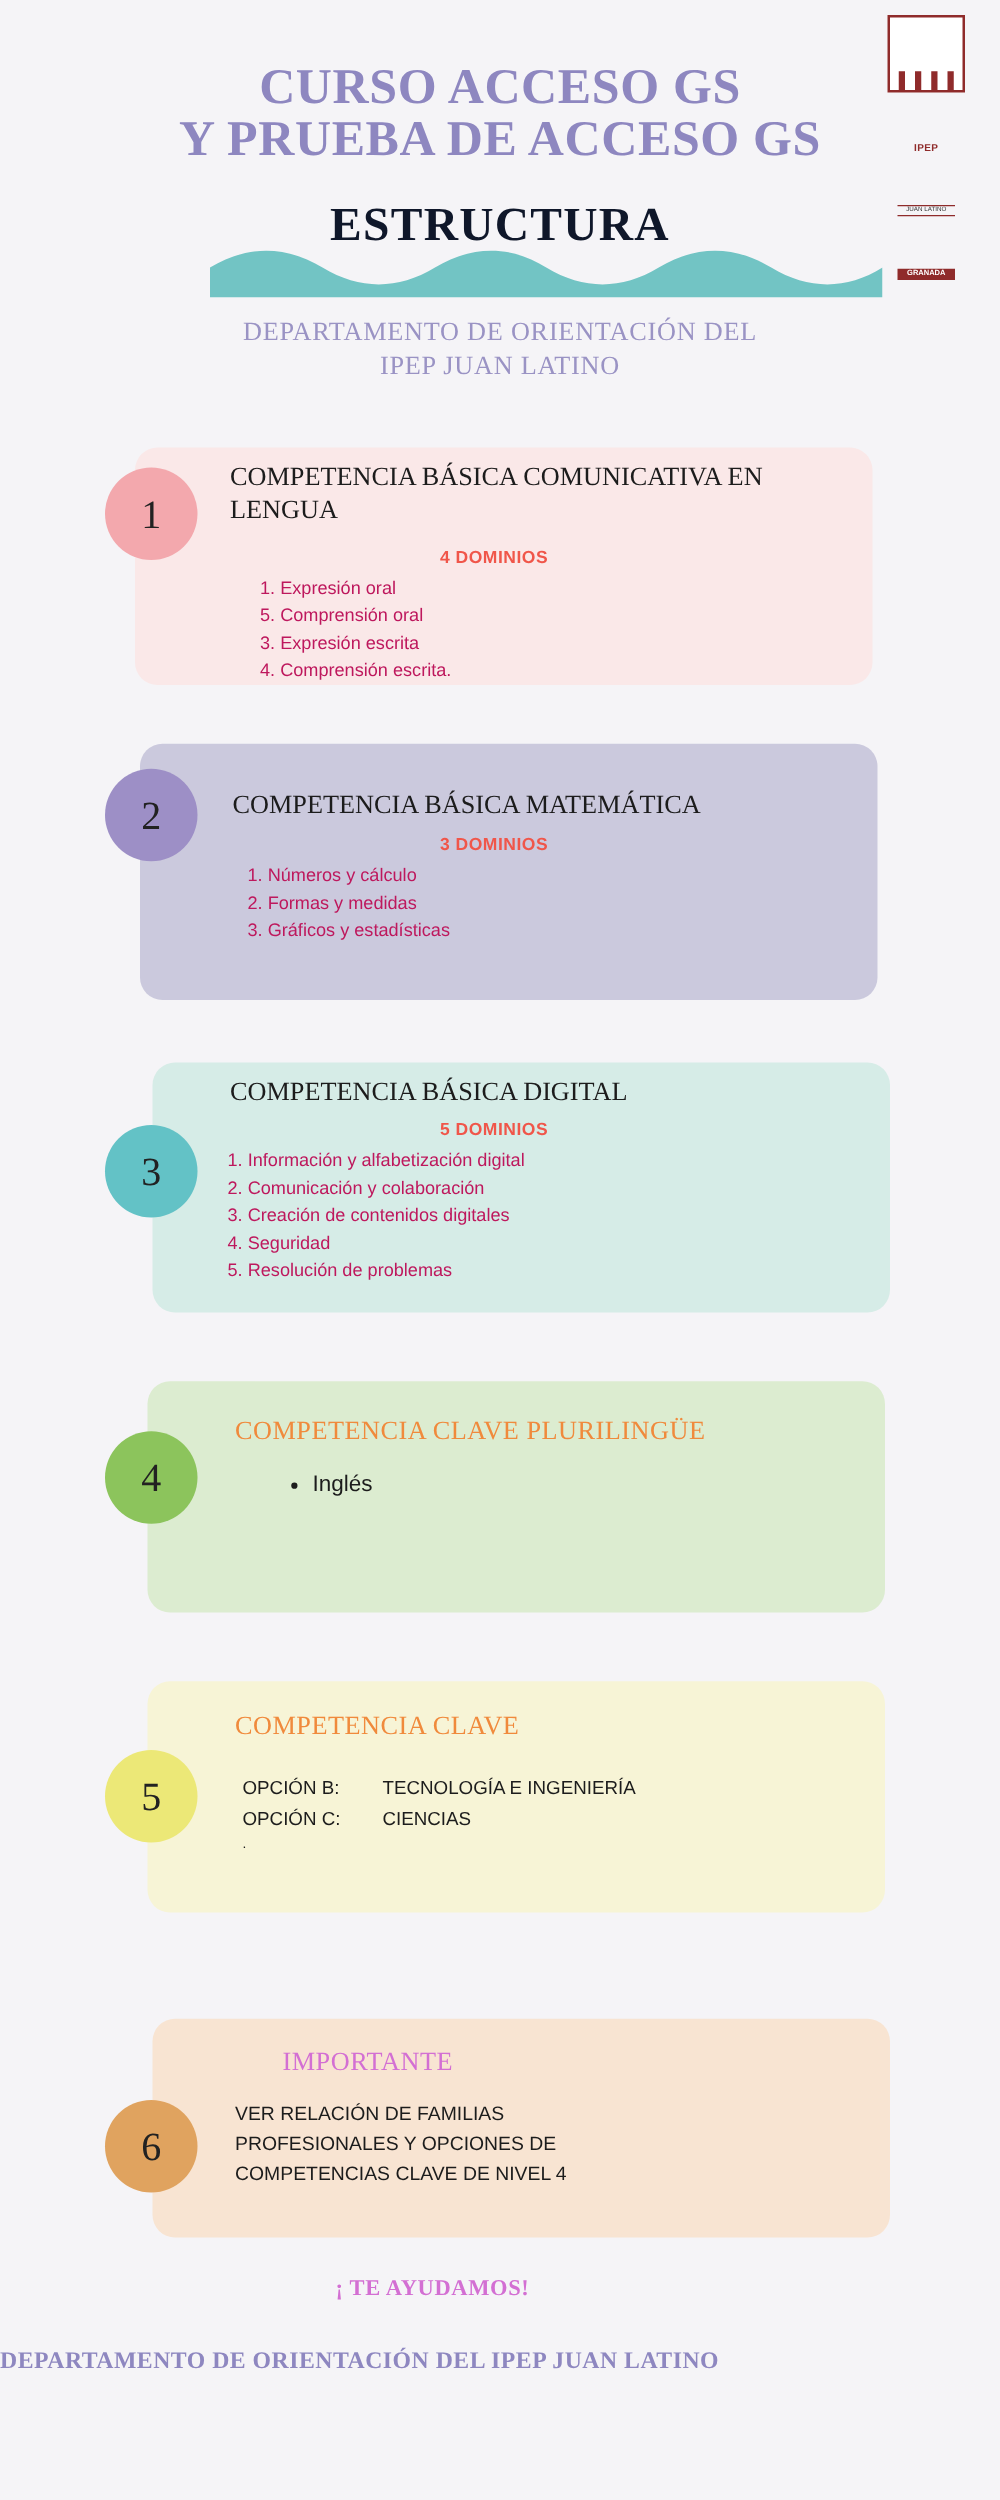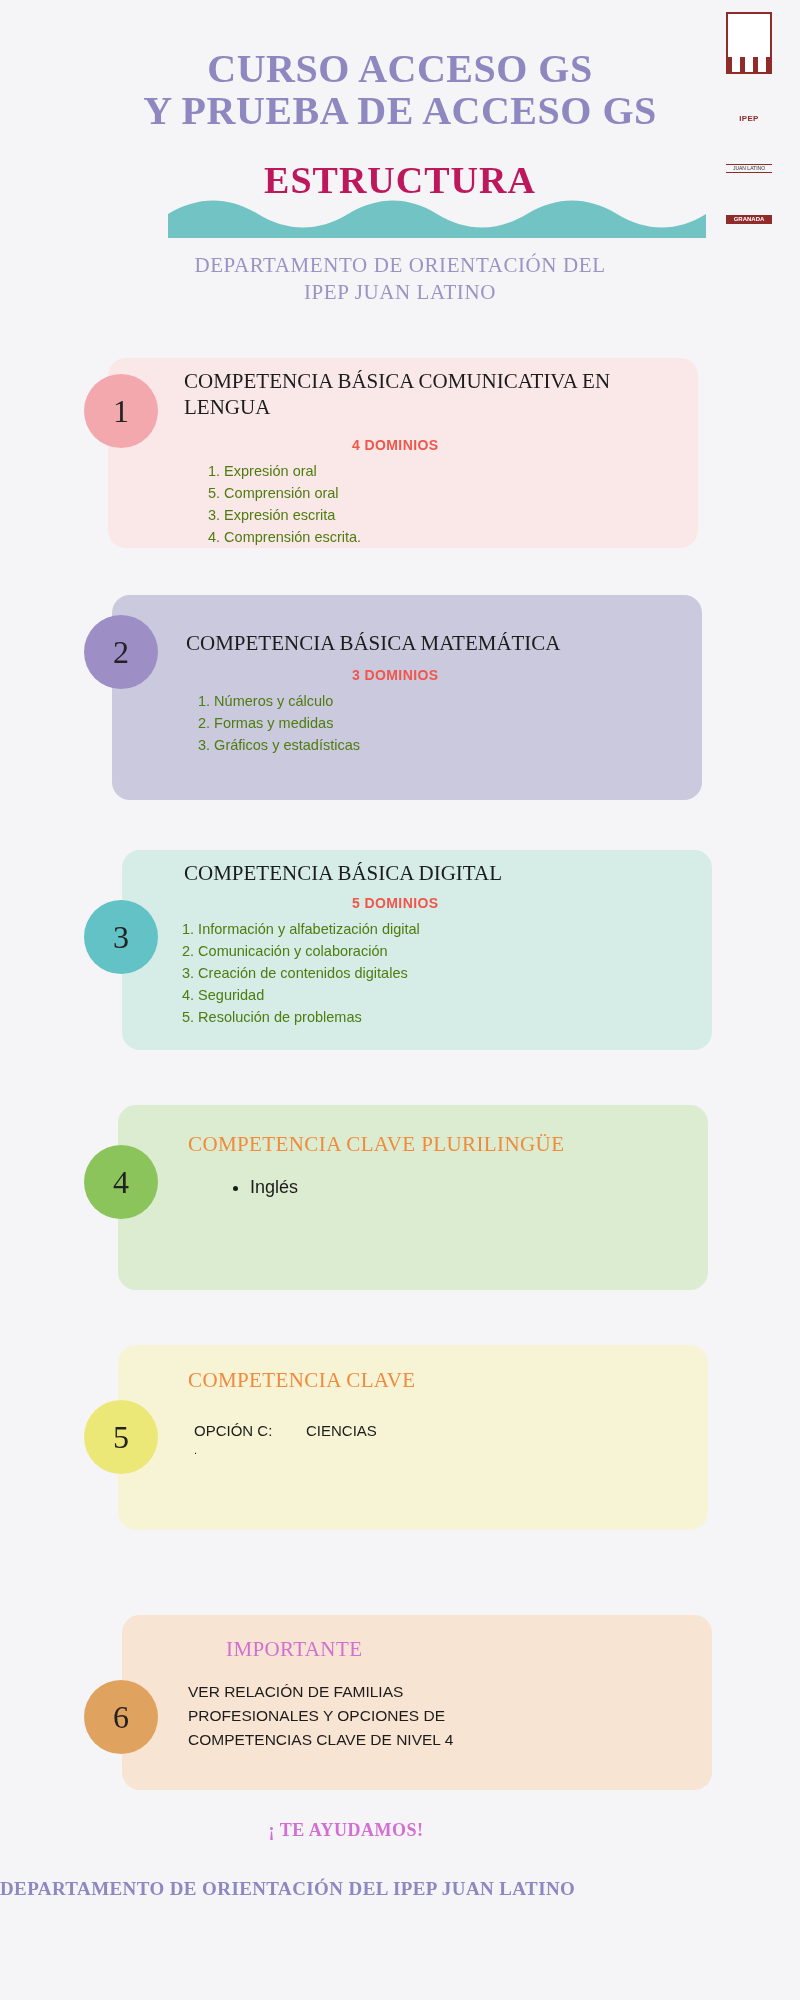--- a/index.html
+++ b/index.html
@@ -19,21 +19,21 @@
     height: 2000px;
     position: relative;
     background: #f5f4f7;
   }
 
   
   .logo {
     position: absolute;
     top: 12px;
     right: 28px;
-    width: 46px;
+    width: 62px;
     height: 62px;
     border: 2px solid #8f2b2b;
     background: #ffffff;
     display: flex;
     flex-direction: column;
     align-items: center;
     justify-content: flex-start;
     box-sizing: border-box;
     padding-top: 2px;
     gap: 40px;
@@ -99,21 +99,21 @@
     font-size: 40px;
     line-height: 42px;
     color: #8e87c0;
     letter-spacing: .5px;
     margin: 0;
   }
   .estructura {
     font-family: "Liberation Serif", serif;
     font-weight: bold;
     font-size: 38px;
-    color: #be185d;
+    color: #0f172a;
     margin-top: 26px;
     letter-spacing: 1px;
   }
   .wave {
     position: absolute;
     top: 200px;
     left: 168px;
     width: 538px;
     height: 38px;
   }
@@ -155,21 +155,21 @@
   .dominios {
     font-family: "Liberation Sans", sans-serif;
     font-size: 14px;
     font-weight: bold;
     color: #f0564a;
     letter-spacing: .4px;
   }
   .item {
     font-family: "Liberation Sans", sans-serif;
     font-size: 14.5px;
-    color: #4d7c0f;
+    color: #be185d;
     line-height: 22px;
   }
 
   
   #card1 { top: 358px; left: 108px; width: 590px; height: 190px; background: #fae8e8; }
   #badge1 { top: 374px; left: 84px; width: 74px; height: 74px; background: #f3a8ad; }
   #c1title { position: absolute; top: 368px; left: 184px; width: 500px; }
   #c1dom { position: absolute; top: 437px; left: 352px; }
   #c1list { position: absolute; top: 460px; left: 208px; }
 
@@ -307,20 +307,24 @@
   <div id="c4title">COMPETENCIA CLAVE PLURILINGÜE</div>
   <ul class="bullet" id="c4list">
     <li>Inglés</li>
   </ul>
 
   <div class="card" id="card5"></div>
   <div class="badge" id="badge5">5</div>
   <div id="c5title">COMPETENCIA CLAVE</div>
   <div id="c5list">
     <div class="opt-row">
+      <span class="opt-label">OPCIÓN B:</span>
+      <span>TECNOLOGÍA E INGENIERÍA</span>
+    </div>
+    <div class="opt-row">
       <span class="opt-label">OPCIÓN C:</span>
       <span>CIENCIAS</span>
     </div>
     <div style="font-size:11px;line-height:14px;color:#1c1c1c;">.</div>
   </div>
 
   <div class="card" id="card6"></div>
   <div class="badge" id="badge6">6</div>
   <div id="c6title">IMPORTANTE</div>
   <div id="c6list">

